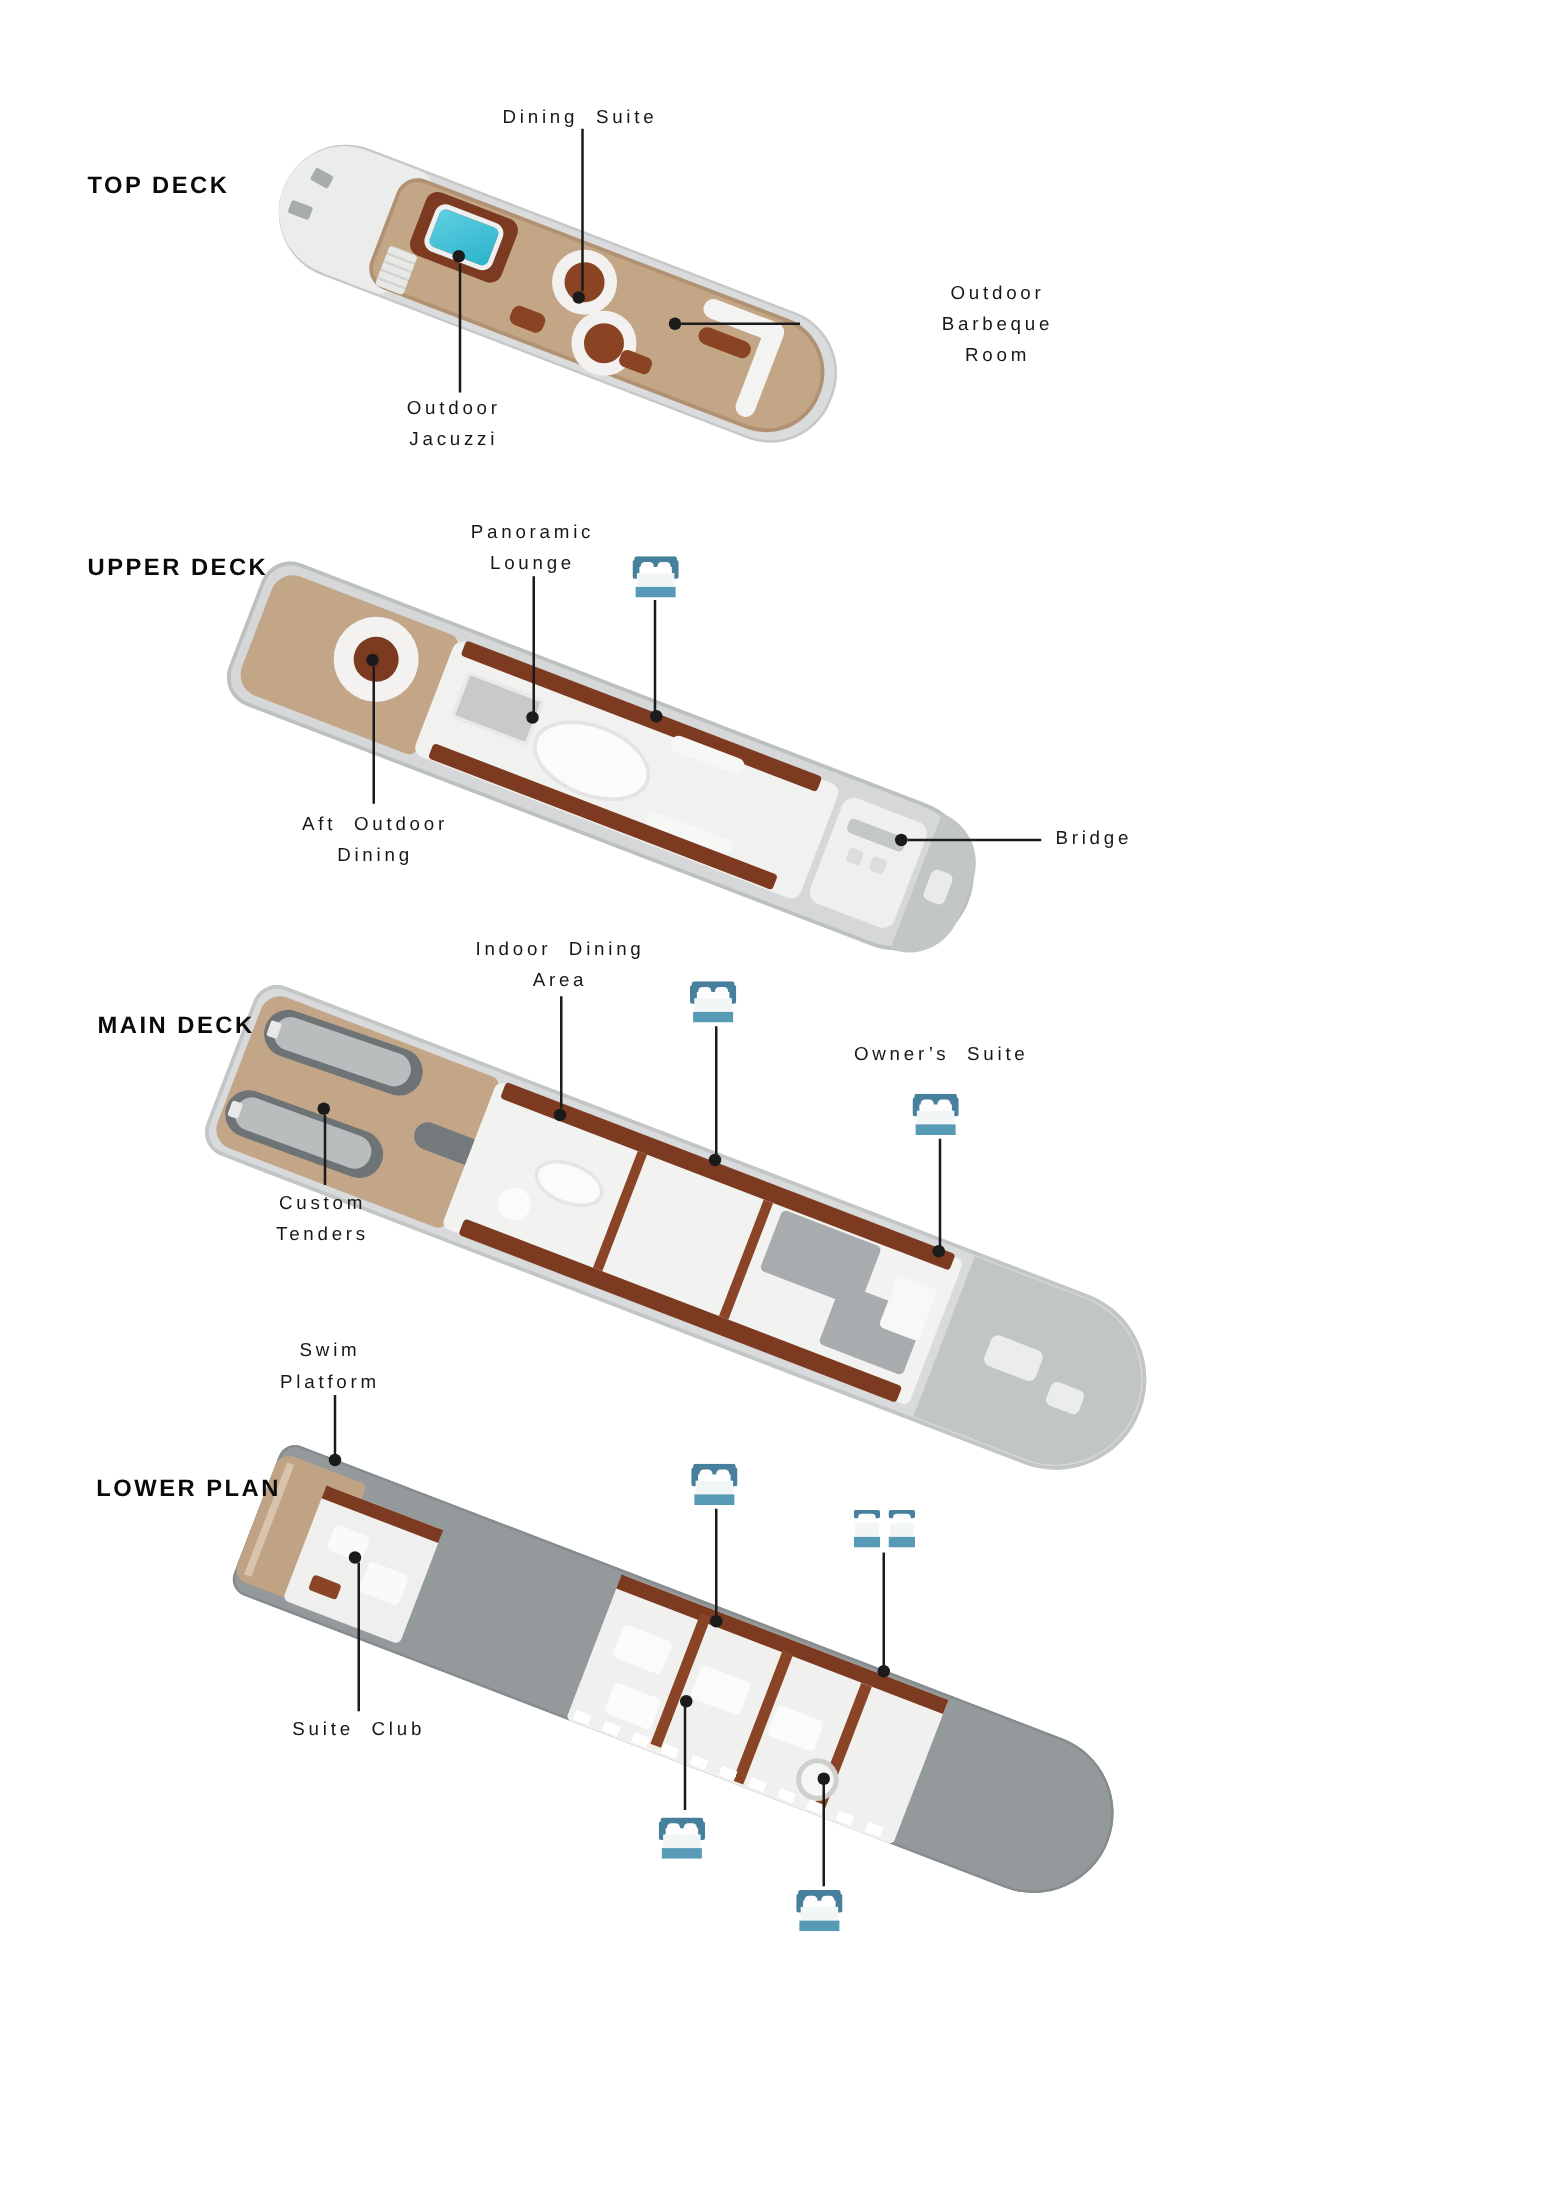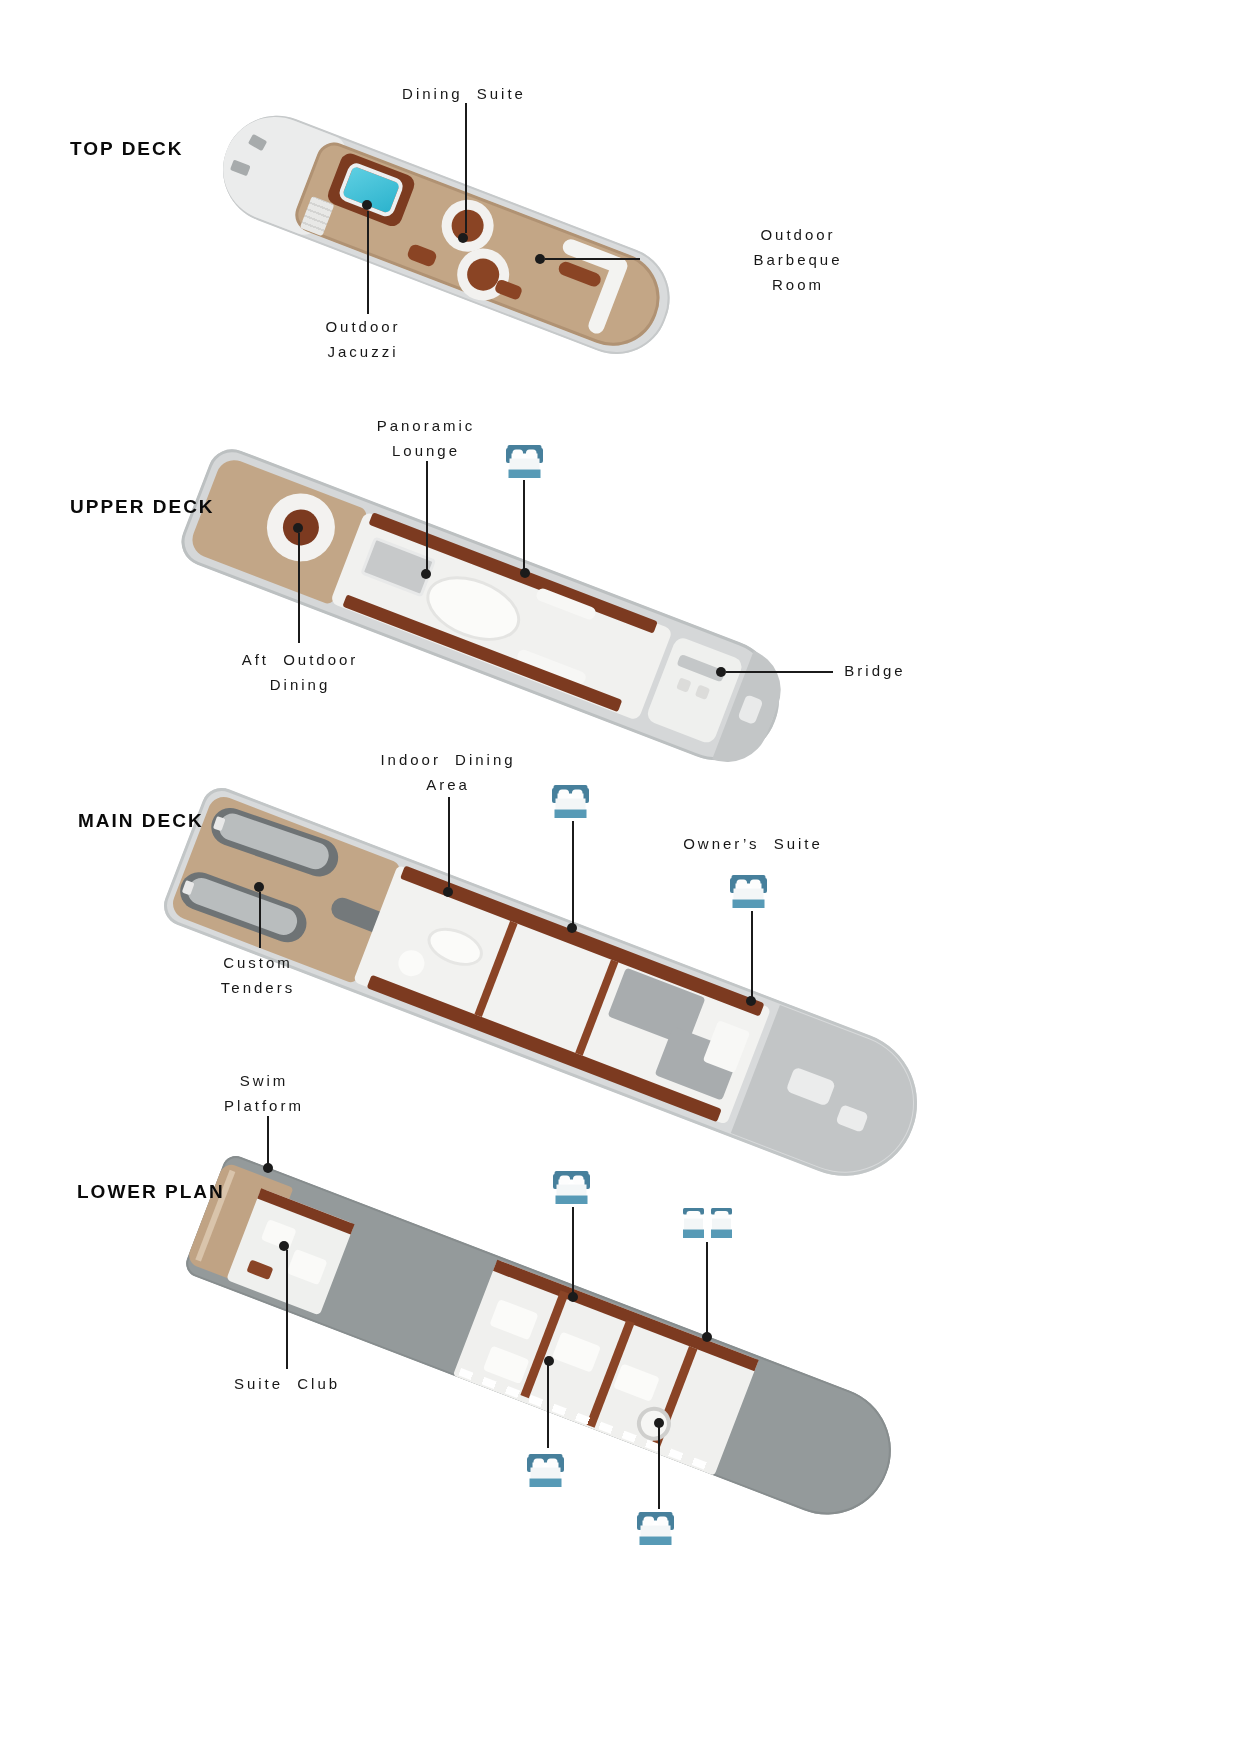--- a/index.html
+++ b/index.html
@@ -20,21 +20,21 @@
   .bicon{position:absolute;z-index:6;}
   .ann,.deck-label,.title{z-index:7;}
   .lv,.lh,.dot{z-index:5;}
 </style>
 </head>
 <body>
 
 <div class="canvas">
 
   <div class="deck-label" style="left:70px;top:138px">TOP DECK</div>
-  <div class="deck-label" style="left:70px;top:496px">UPPER DECK</div>
+  <div class="deck-label" style="left:70px;top:444px">UPPER DECK</div>
   <div class="deck-label" style="left:78px;top:810px">MAIN DECK</div>
   <div class="deck-label" style="left:77px;top:1181px">LOWER PLAN</div>
 
   <div class="ship" style="left:246px;top:100px;width:470px;height:108px;transform:rotate(21deg)">
     <div class="s" style="left:0;top:0;right:0;bottom:0;background:#d9dbdc;border-radius:56px 54px 54px 56px;box-shadow:inset 0 0 0 2px #c6c9ca"></div>
     <div class="s" style="left:0;top:2px;width:112px;height:104px;background:#ebecec;border-radius:56px 16px 16px 56px"></div>
     <div class="s" style="left:18px;top:30px;width:16px;height:11px;background:#a7abac;border-radius:2px;transform:rotate(8deg)"></div>
     <div class="s" style="left:10px;top:60px;width:18px;height:11px;background:#a7abac;border-radius:2px"></div>
     <div class="s" style="left:86px;top:7px;width:374px;height:94px;background:#c3a686;border-radius:18px 46px 46px 18px;box-shadow:inset 0 0 0 3px rgba(140,110,80,.35)"></div>
     <div class="s" style="left:110px;top:12px;width:78px;height:54px;background:#7c3b20;border-radius:10px"></div>

